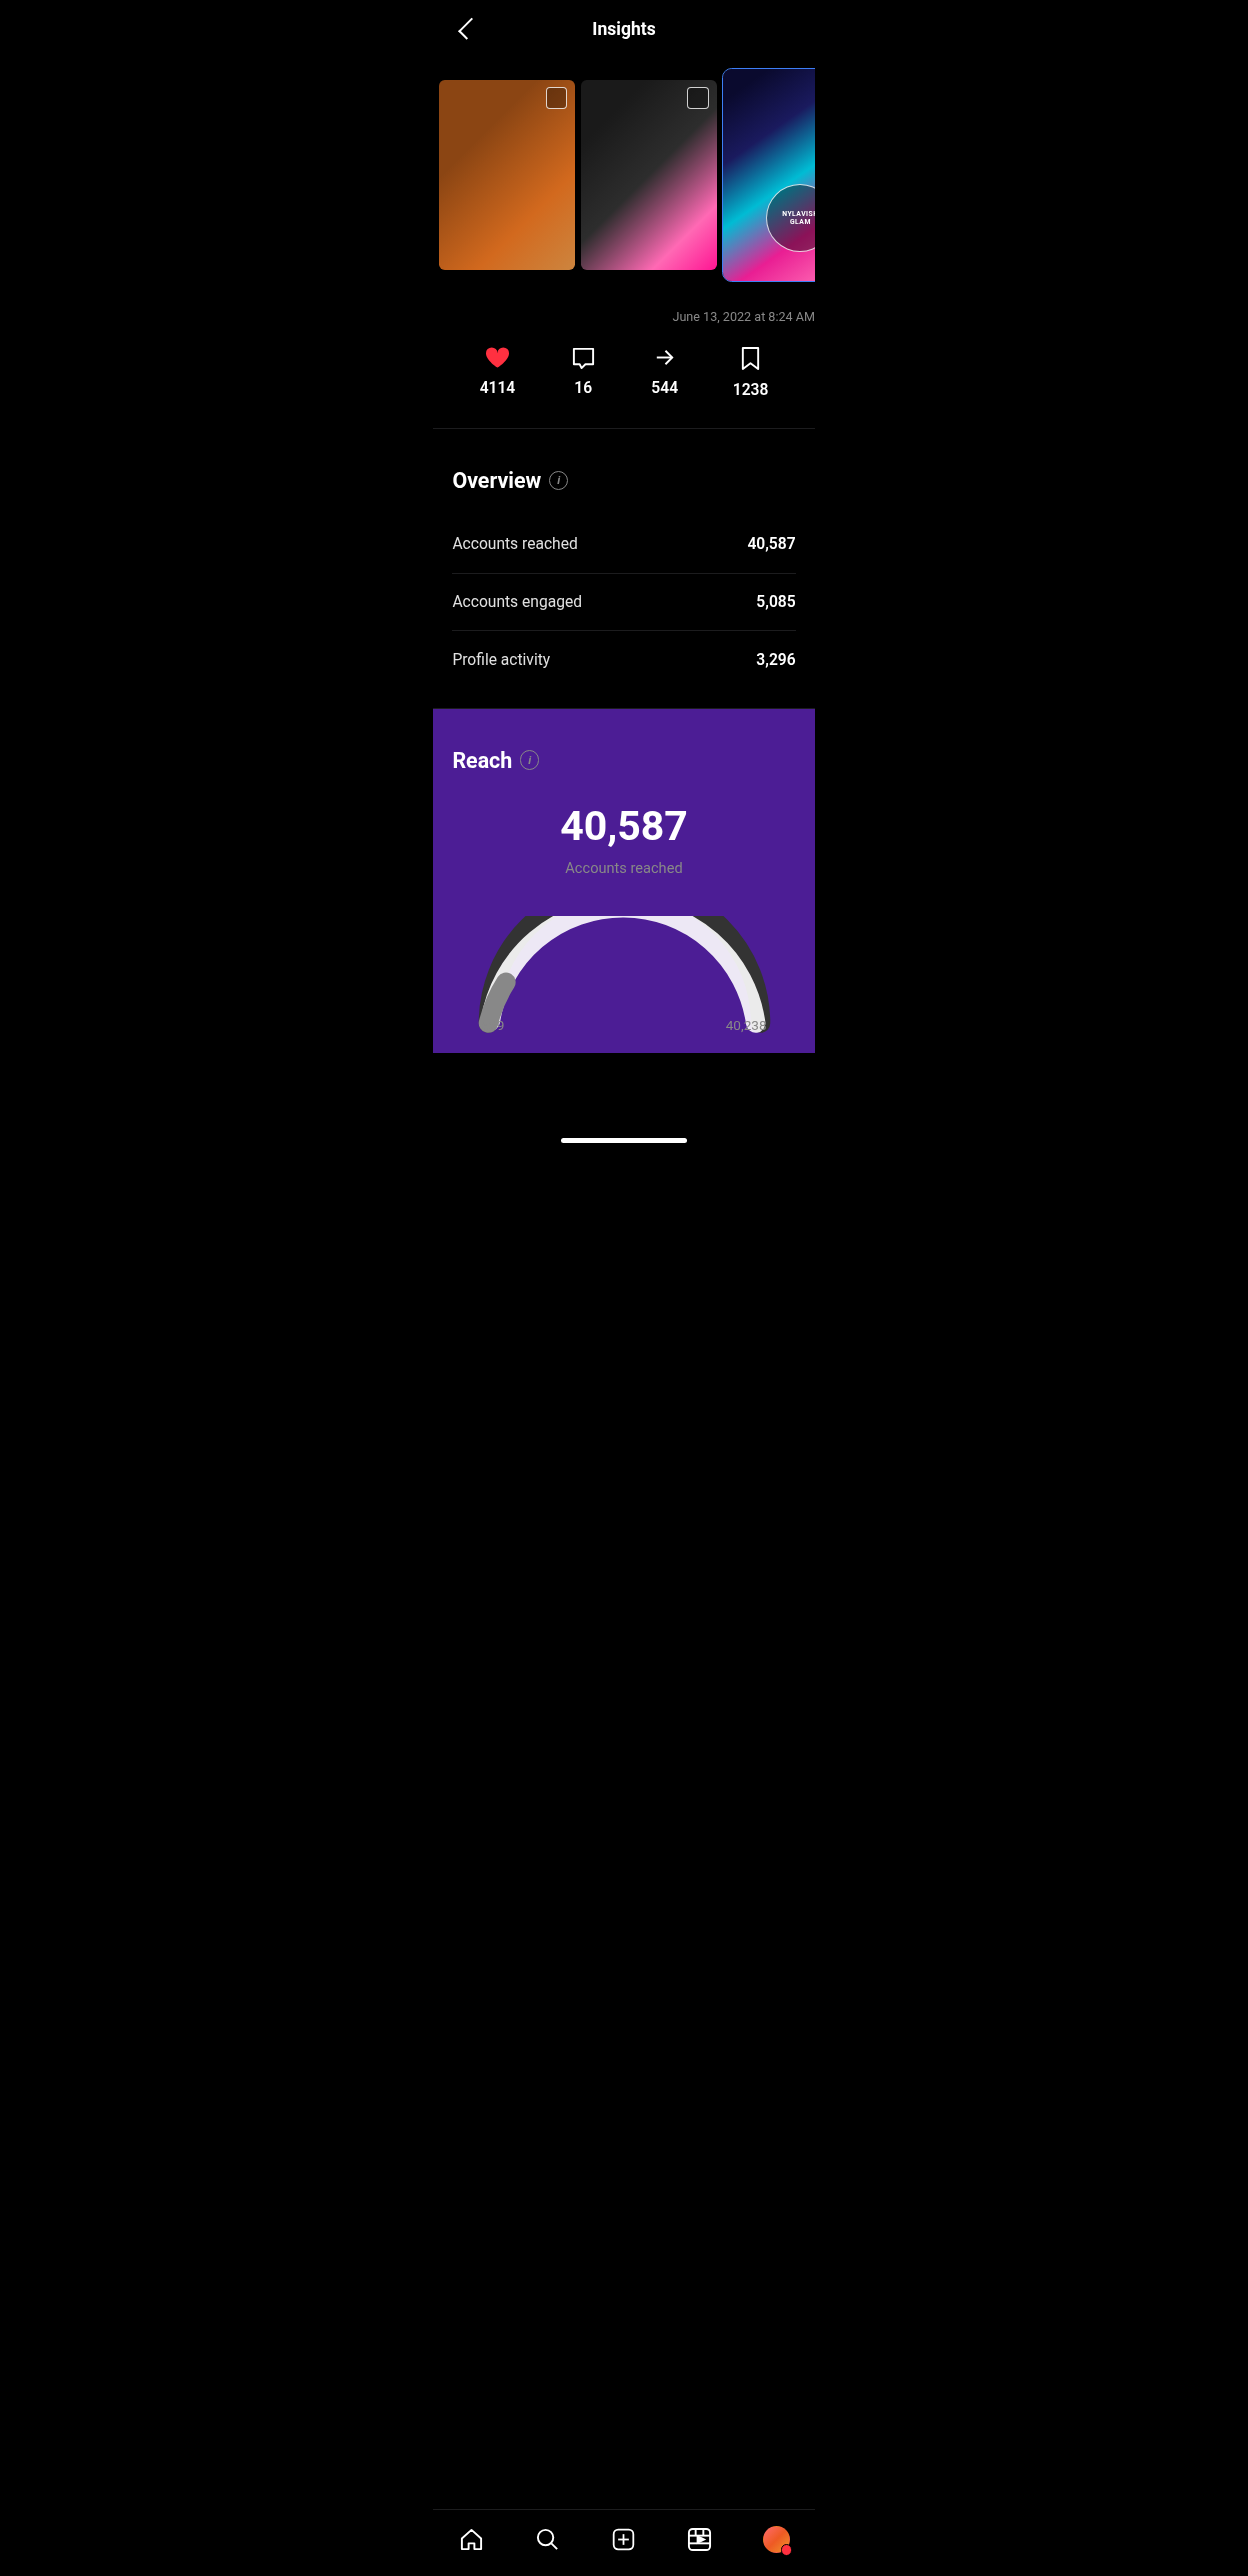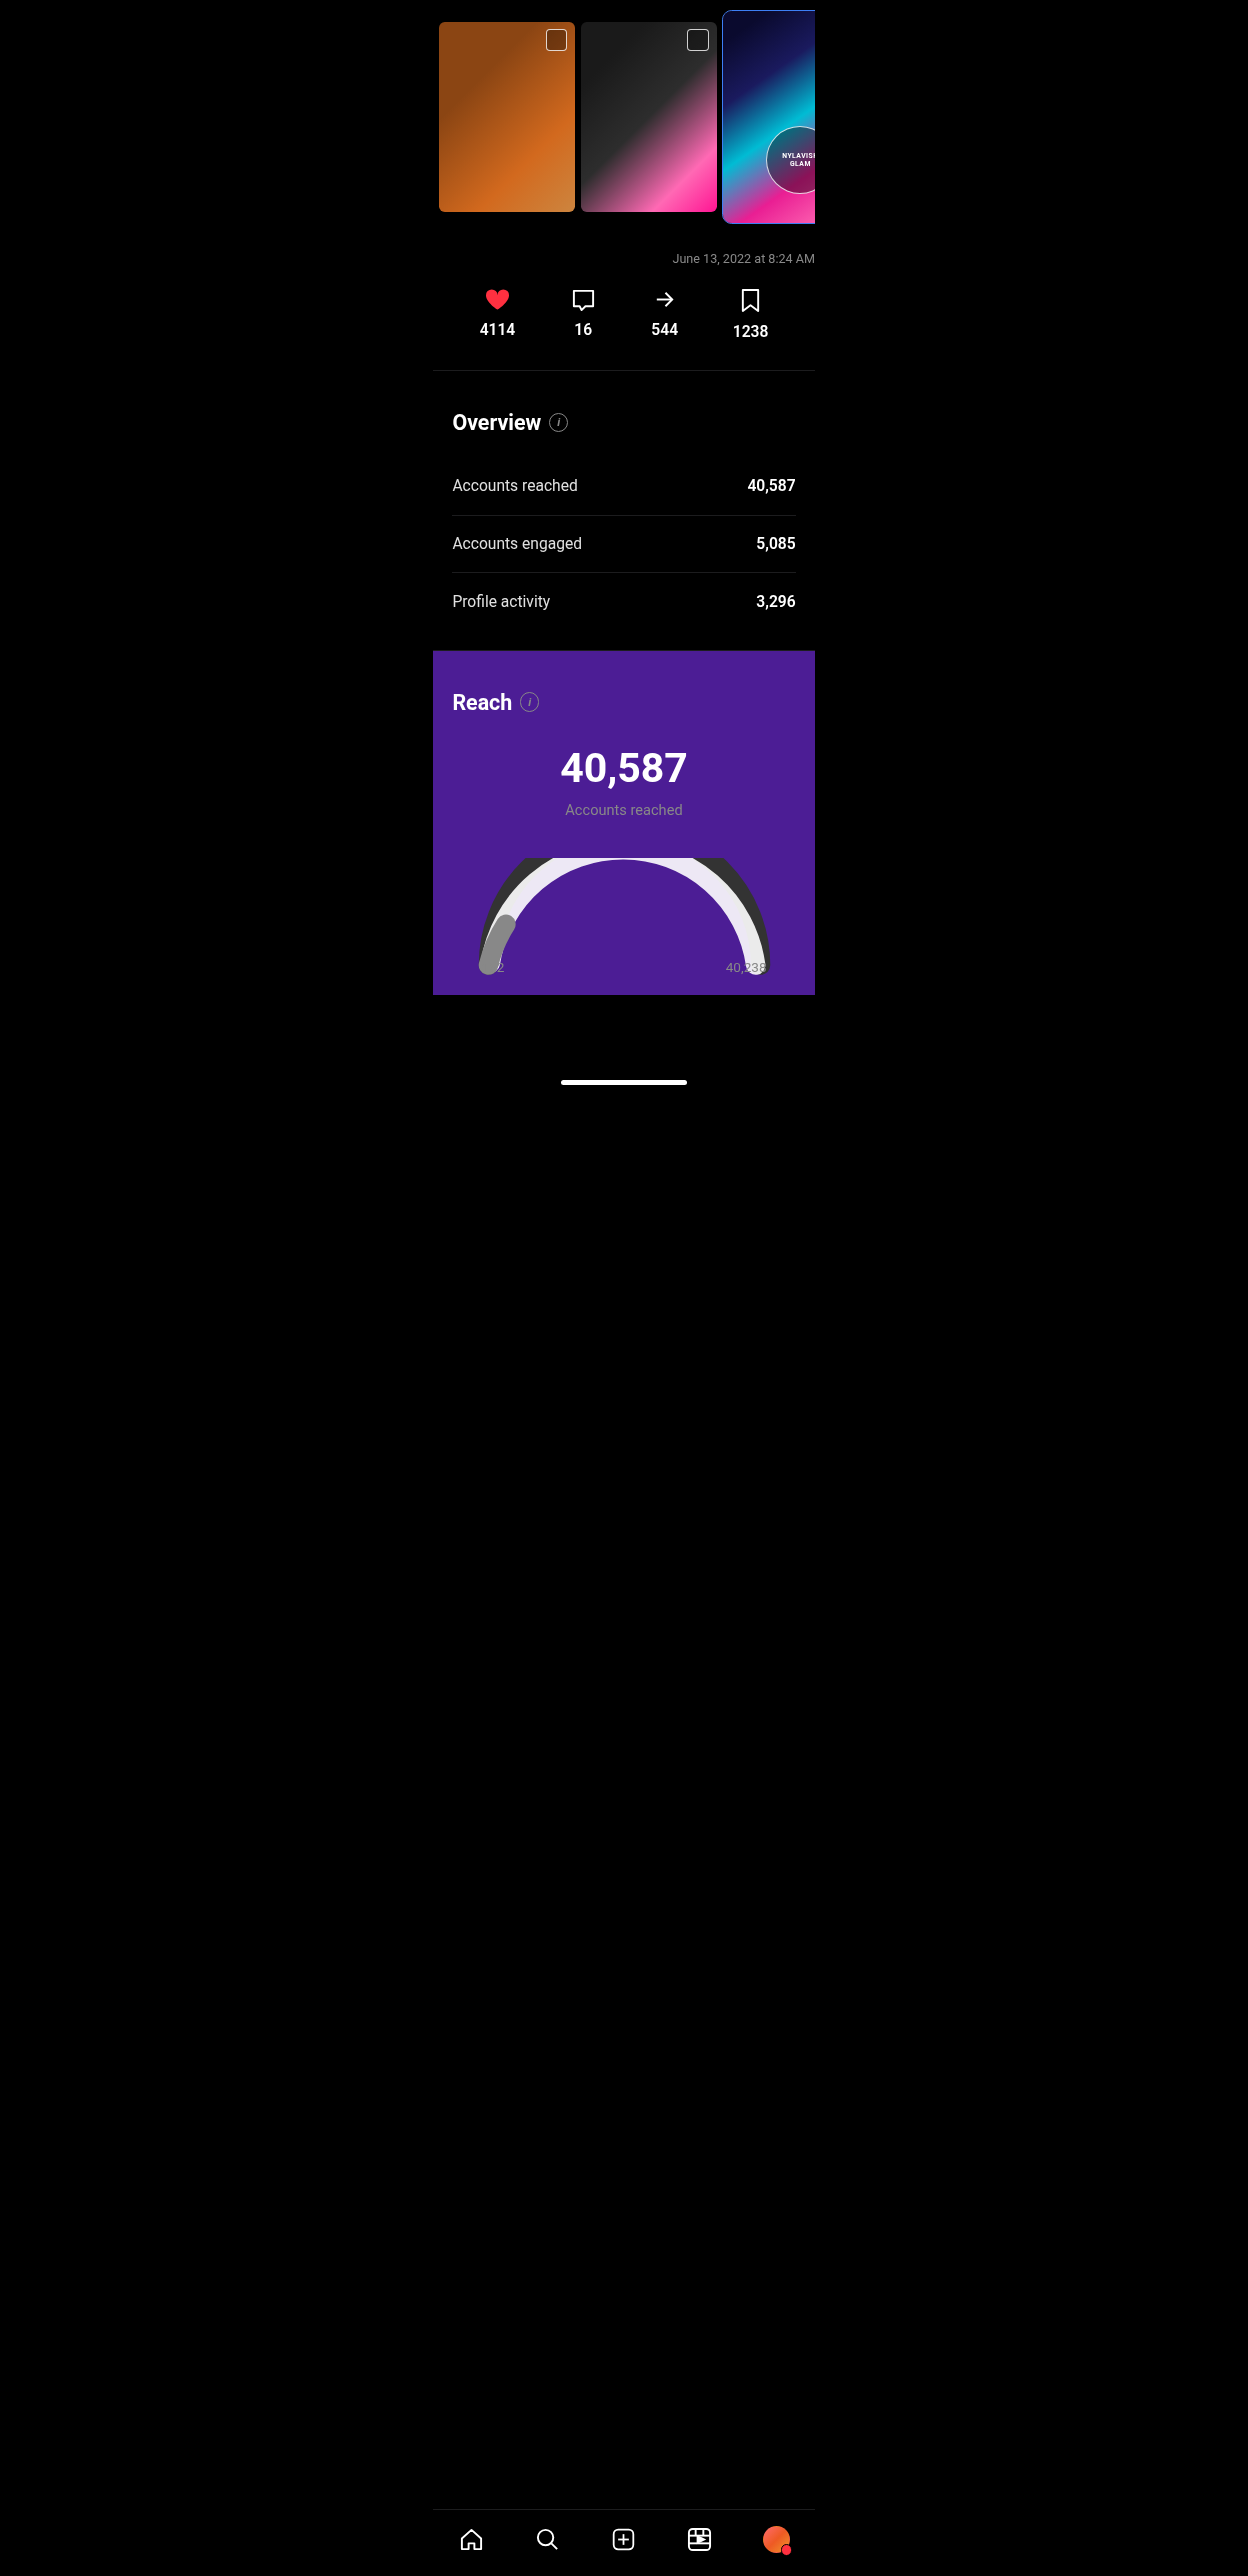--- a/index.html
+++ b/index.html
@@ -337,20 +337,26 @@
       background: #fff;
       border-radius: 2.9px;
       margin: 7.8px auto 0;
     }
   </style>
 </head>
 <body>
 
 <div class="page-wrapper">
 
+  <div class="header">
+    <div class="back-btn">
+      <div class="back-chevron"></div>
+    </div>
+    <span class="header-title">Insights</span>
+  </div>
 
   <div class="carousel">
     <div class="carousel-item">
       <div class="carousel-img-placeholder img-1"></div>
       <div class="carousel-checkbox"></div>
     </div>
     <div class="carousel-item">
       <div class="carousel-img-placeholder img-2"></div>
       <div class="carousel-checkbox"></div>
     </div>
@@ -442,21 +448,21 @@
     <div class="chart-container">
       <svg width="311" height="117" viewBox="0 0 320 120">
 
         <path d="M 20 110 A 140 140 0 0 1 300 110" stroke="#333" stroke-width="20" fill="none" stroke-linecap="round"></path>
 
         <path d="M 22 108 A 138 138 0 0 1 295 110" stroke="#fff" stroke-width="20" fill="none" stroke-linecap="round" opacity="0.9"></path>
 
         <path d="M 20 110 A 140 140 0 0 1 38 68" stroke="#888" stroke-width="20" fill="none" stroke-linecap="round"></path>
       </svg>
       <div class="chart-numbers">
-        <span class="chart-num-left">152</span>
+        <span class="chart-num-left">589</span>
         <span class="chart-num-right">40,238</span>
       </div>
     </div>
   </div>
 
 </div>
 
 <div class="bottom-nav">
   <div class="nav-item">
     <div class="nav-icon-outline">

